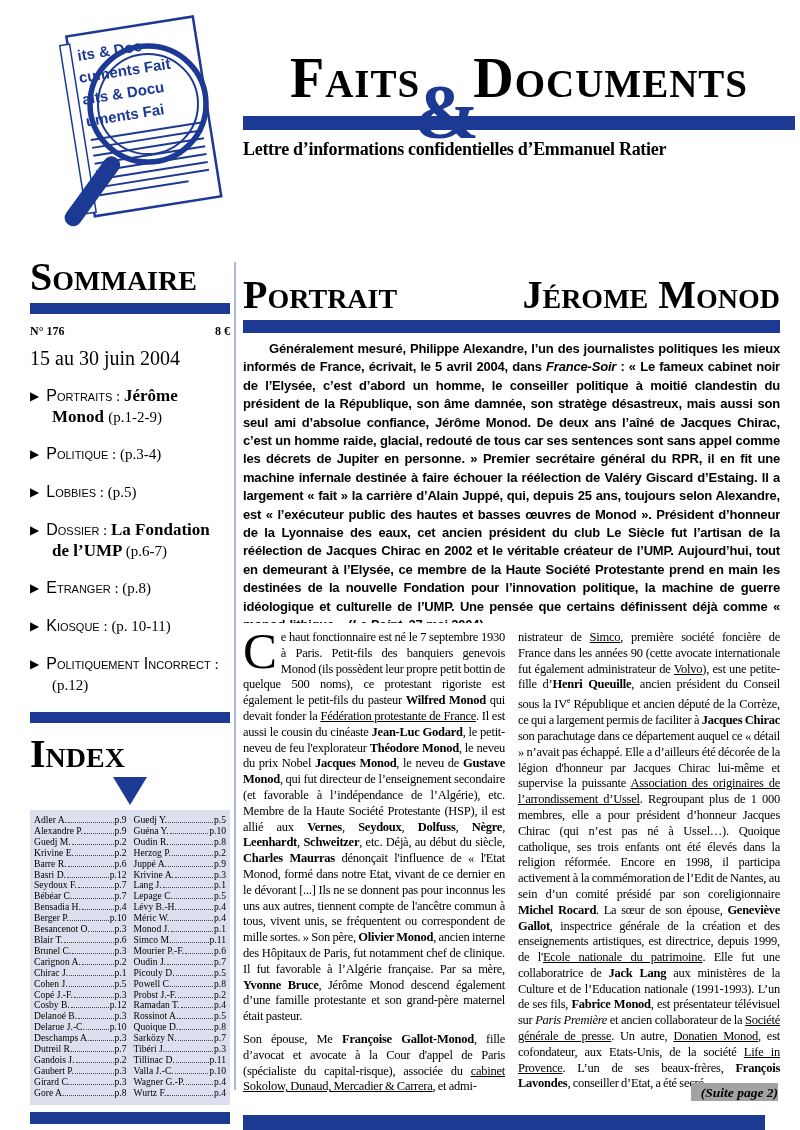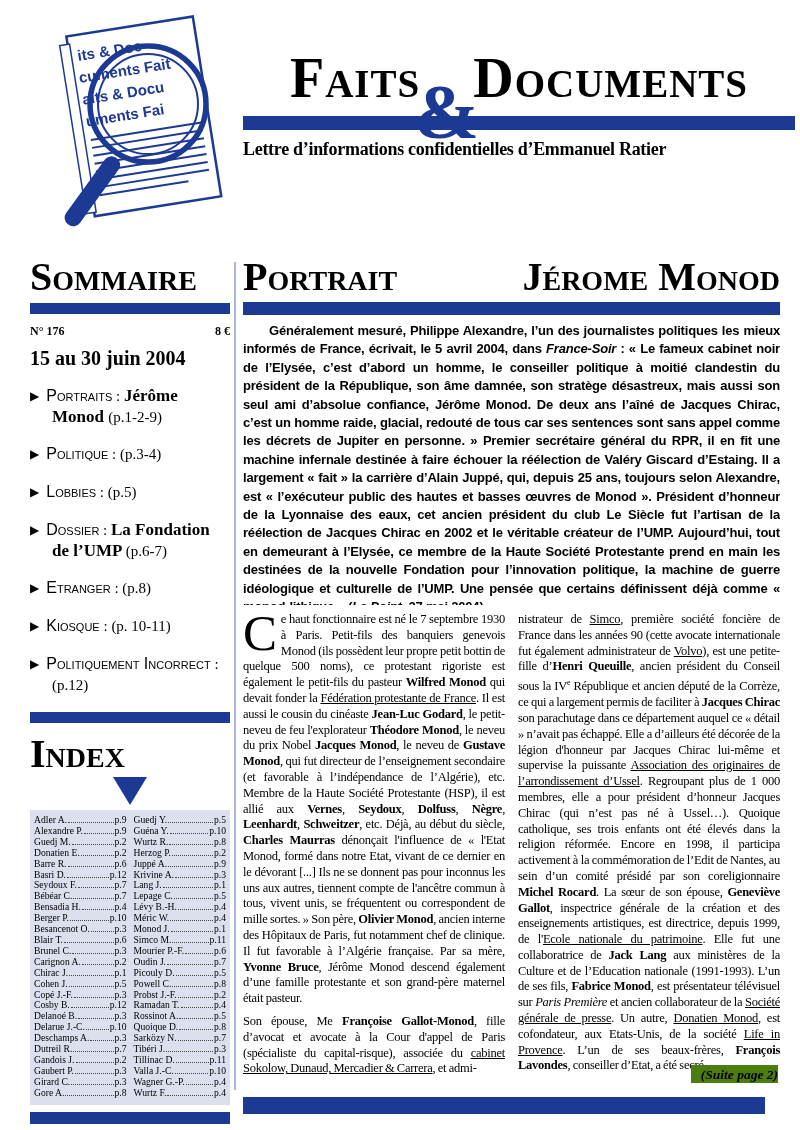--- a/index.html
+++ b/index.html
@@ -15,53 +15,53 @@
        margin:0 -6px;position:relative;top:6px;line-height:0;}
   .bar{background:#1c3a94;}
   .masthead .bar{height:14px;margin-top:10px;}
   .subtitle{font-family:Liberation Serif, serif;font-weight:bold;font-size:18px;
             letter-spacing:-0.3px;margin-top:9px;white-space:nowrap;}
   
   .aside{position:absolute;left:30px;top:256px;width:200px;}
   h2.head{font-variant:small-caps;font-weight:bold;font-size:40px;margin:0;line-height:1.05;}
   .aside .bar{height:11px;margin:5px 0 10px 0;}
   .issue-row{display:flex;justify-content:space-between;font-weight:bold;font-size:12px;margin-top:4px;}
-  .issue-date{font-weight:bold;font-size:20px;margin-top:8px;}
+  .issue-date{font-weight:normal;font-size:20px;margin-top:8px;}
   ul.sommaire{list-style:none;margin:16px 0 16px 0;padding:0;}
   ul.sommaire li{margin:0 0 17px 0;padding-left:22px;text-indent:-22px;font-size:15px;line-height:20px;}
   .tri{color:#000;font-size:12px;margin-right:7px;position:relative;top:-1px;}
   .cat{font-family:"Liberation Sans",sans-serif;font-variant:small-caps;font-size:16px;}
   .stitle{font-weight:bold;font-size:17px;}
   .pages{font-size:15px;}
   .tri-down{width:0;height:0;border-left:17px solid transparent;border-right:17px solid transparent;
             border-top:28px solid #1c3a94;margin:2px auto 5px auto;}
   .index-box{background:#dcdfee;padding:5px 4px 6px 4px;display:flex;gap:7px;text-align:right;}
   .index-box ul{list-style:none;margin:0;padding:0;flex:1;}
   .index-box li{display:flex;align-items:baseline;font-size:9.6px;line-height:10.9px;white-space:nowrap;}
   .index-box .lead{flex:1;border-bottom:1.3px dotted #444;margin:0 1px 2px 1px;min-width:4px;}
   .aside .bar.bottom{margin-top:7px;height:12px;}
   
   .vline{position:absolute;left:234px;top:262px;width:2px;height:828px;background:#aab6de;}
   
   .main{position:absolute;left:243px;top:256px;width:537px;}
-  .portrait-head{display:flex;justify-content:space-between;align-items:flex-start;}
+  .portrait-head{display:flex;justify-content:space-between;align-items:flex-start;margin-top:18px;}
   .main .bar{height:13px;margin-top:4px;}
   .intro{font-family:"Liberation Sans",sans-serif;font-weight:bold;font-size:13px;line-height:18.4px;
          letter-spacing:-0.2px;text-align:justify;text-indent:26px;margin:7px 0 0 0;max-height:283px;overflow:hidden;}
   .cols{display:flex;gap:13px;margin-top:7px;height:472px;overflow:hidden;position:relative;}
   .col{flex:1;font-size:12.5px;line-height:15.8px;letter-spacing:-0.25px;word-spacing:-0.5px;
        text-align:justify;}
   .col p{margin:0;}
   .col p + p{margin-top:7px;}
   .dropcap{float:left;font-size:51px;line-height:41px;padding:1px 4px 0 0;}
   .b{font-weight:bold;}
   .i{font-style:italic;}
   .u{text-decoration:underline;}
   sup{font-size:0.62em;}
-  .suite{position:absolute;right:2px;bottom:1px;background:#4d7c0f;padding:2px 0 0 10px;
+  .suite{position:absolute;right:2px;bottom:1px;background:#a3a3a3;padding:2px 0 0 10px;
          font-style:italic;font-weight:bold;font-size:13.5px;letter-spacing:0;margin-top:44px;}
   .main .bar.bottom{height:17px;margin-top:13px;width:522px;}
 </style>
 </head>
 <body>
 
 <div class="page">
 
   <div class="logo">
     <svg width="182" height="242" viewBox="0 0 182 242">
@@ -132,21 +132,21 @@
             <span>Alexandre P.</span>
             <span class="lead"></span>
             <span>p.9</span>
           </li>
           <li>
             <span>Guedj M.</span>
             <span class="lead"></span>
             <span>p.2</span>
           </li>
           <li>
-            <span>Donatien E.</span>
+            <span>Krivine E.</span>
             <span class="lead"></span>
             <span>p.2</span>
           </li>
           <li>
             <span>Barre R.</span>
             <span class="lead"></span>
             <span>p.6</span>
           </li>
           <li>
             <span>Basri D.</span>
@@ -259,21 +259,21 @@
             <span>Guedj Y.</span>
             <span class="lead"></span>
             <span>p.5</span>
           </li>
           <li>
             <span>Guéna Y.</span>
             <span class="lead"></span>
             <span>p.10</span>
           </li>
           <li>
-            <span>Wurtz R.</span>
+            <span>Oudin R.</span>
             <span class="lead"></span>
             <span>p.8</span>
           </li>
           <li>
             <span>Herzog P.</span>
             <span class="lead"></span>
             <span>p.2</span>
           </li>
           <li>
             <span>Juppé A.</span>

